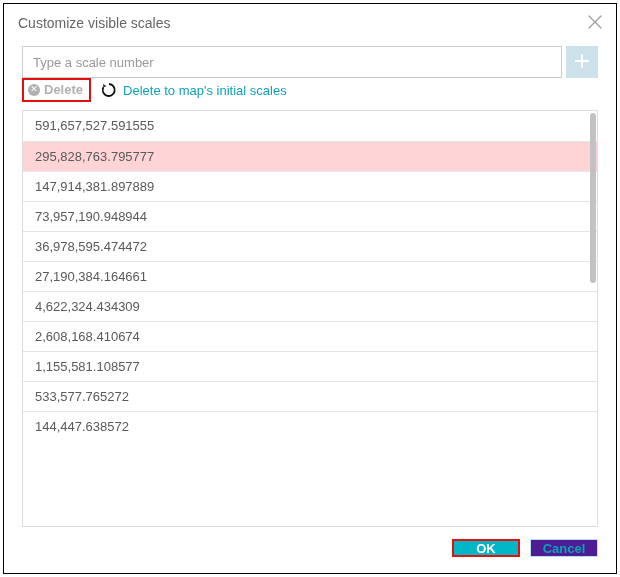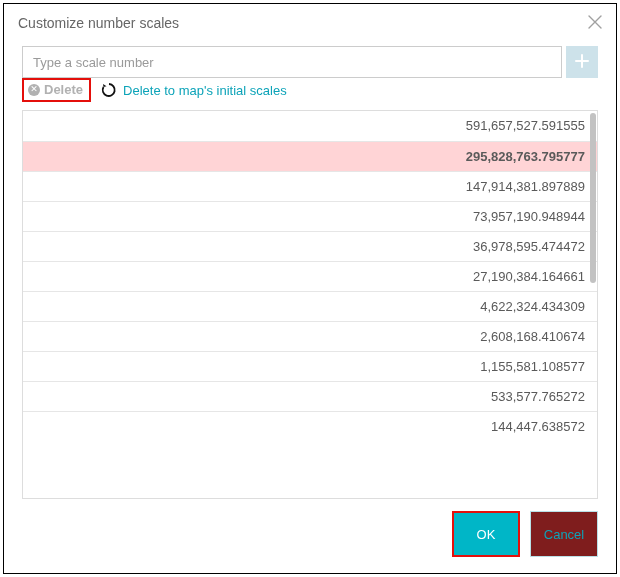--- a/index.html
+++ b/index.html
@@ -118,34 +118,33 @@
     border-top: 1px solid #ddd;
     flex: 1;
     min-height: 0;
     overflow: hidden;
     margin-bottom: 12px;
   }
   .scale-list {
     position: absolute;
     inset: 0;
     overflow: hidden;
-    text-align: right;
   }
   .scale-item {
     height: 30px;
     line-height: 30px;
     padding: 0 12px;
     border-top: 1px solid #e6e6e6;
     color: #5a5a5a;
     font-size: 13px;
     background: #fff;
     cursor: pointer;
   }
   .scale-item:first-child { border-top: none; }
-  .scale-item.selected { background: #ffd4d6; font-weight: bold; }
+  .scale-item.selected { background: #ffd4d6; }
   .fake-scrollbar {
     position: absolute;
     right: 0;
     top: 0;
     bottom: 0;
     width: 8px;
   }
   .scroll-thumb {
     position: absolute;
     right: 1px;
@@ -156,45 +155,46 @@
     border-radius: 3px;
   }
   .dialog-footer {
     display: flex;
     justify-content: flex-end;
     gap: 10px;
     padding: 0 18px 16px 18px;
   }
   .btn {
     min-width: 68px;
-    height: 46px;
+    height: 18px;
     font-size: 13px;
     cursor: pointer;
     display: inline-flex;
     align-items: center;
     justify-content: center;
+    font-weight: bold;
   }
   .btn-primary {
     background: #00b6c7;
     color: #fff;
     border: 2px solid #e40f0b;
   }
   .btn-secondary {
-    background: #7f1d1d;
+    background: #4c1d95;
     color: #0ca3b8;
     border: 1px solid #b9e0e6;
   }
 </style>
 </head>
 <body>
 
 <div class="dialog">
 
   <div class="dialog-header">
-    <span class="dialog-title">Customize number scales</span>
+    <span class="dialog-title">Customize visible scales</span>
     <span class="close-x">
       <svg width="14" height="14" viewBox="0 0 14 14">
           <path d="M1 1 L13 13 M13 1 L1 13" stroke="#a0a0a0" stroke-width="1.4" fill="none" stroke-linecap="round"></path>
         </svg>
     </span>
   </div>
 
   <div class="dialog-body">
 
     <div class="input-row">

